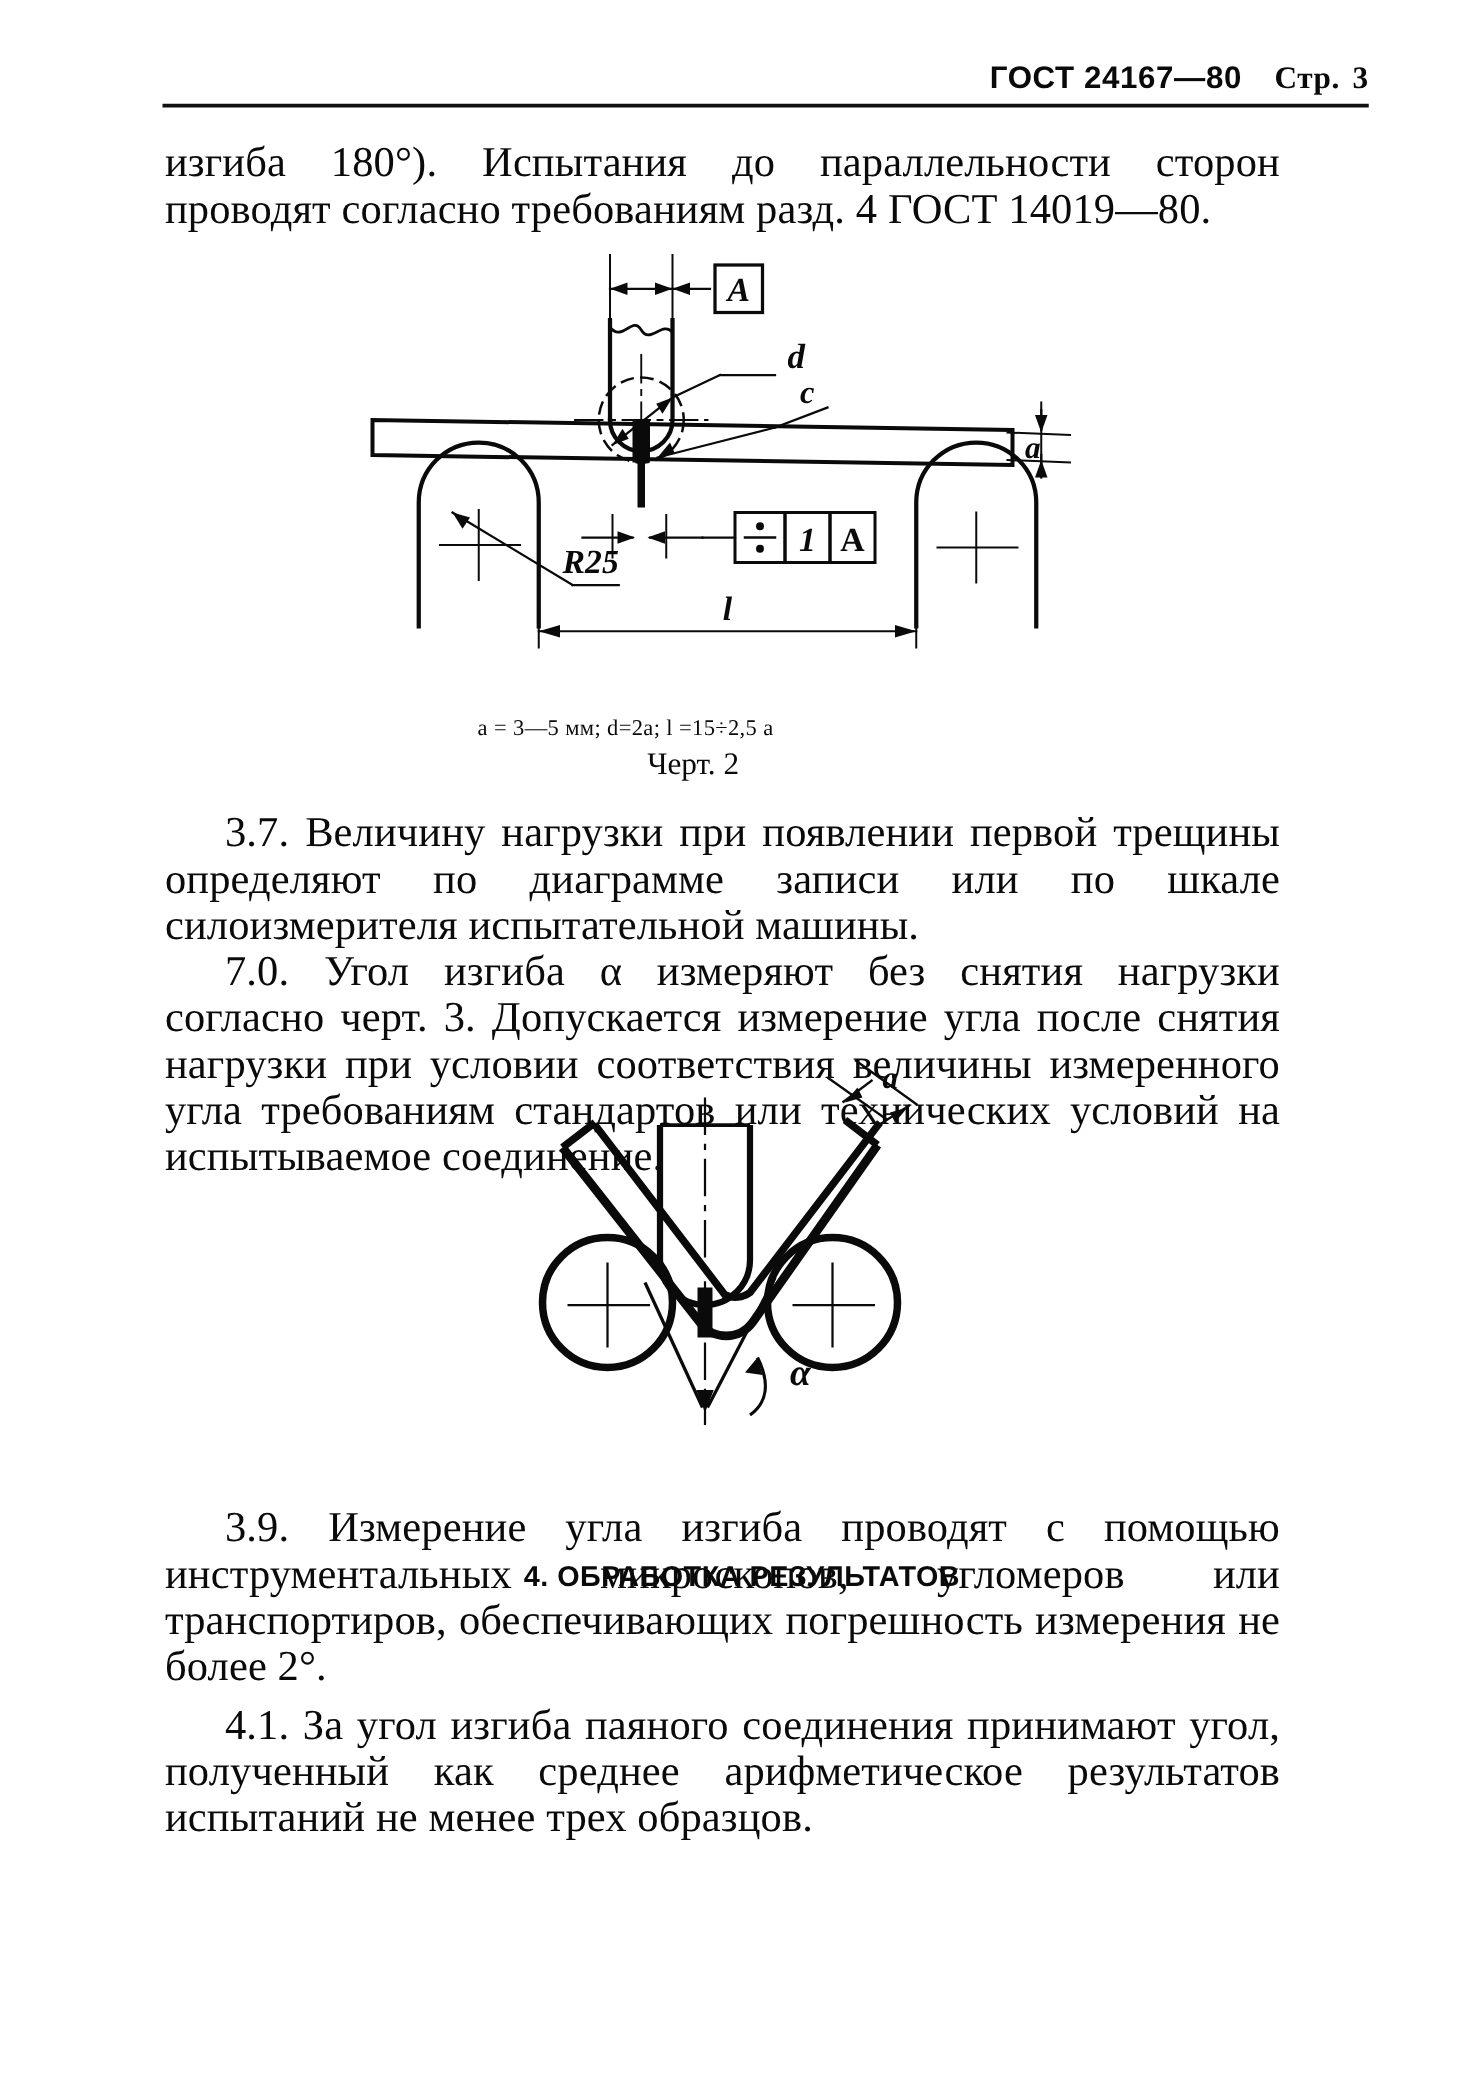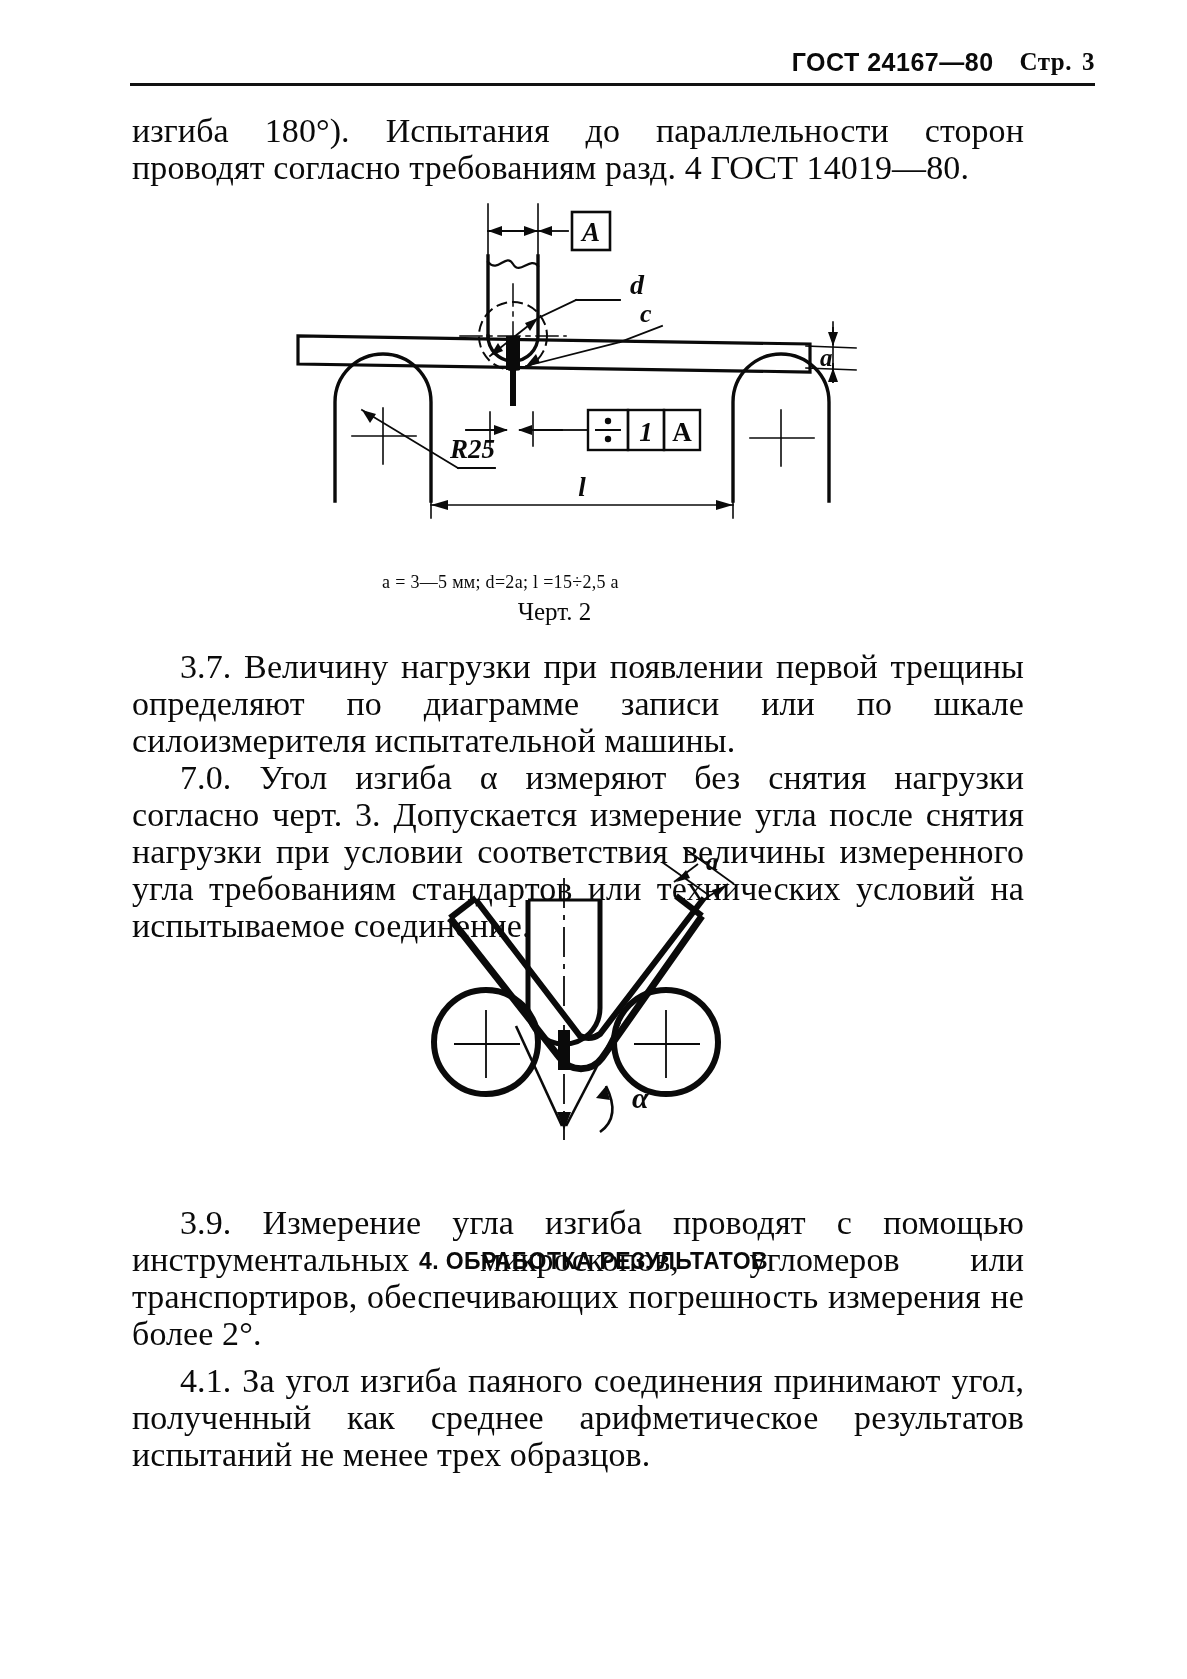--- a/index.html
+++ b/index.html
@@ -22,21 +22,21 @@
   
   .header {
     position: absolute;
     top: 48px;
     left: 130px;
     right: 92px;
     height: 44px;
   }
   .header-inner {
     display: flex;
-    align-items: flex-start;
+    align-items: center;
     justify-content: flex-end;
     gap: 26px;
     padding-bottom: 6px;
     border-bottom: 3px solid #111;
   }
   .header-std {
     font-family: "Liberation Sans", "DejaVu Sans", sans-serif;
     font-weight: bold;
     font-size: 25px;
     letter-spacing: 0.5px;

